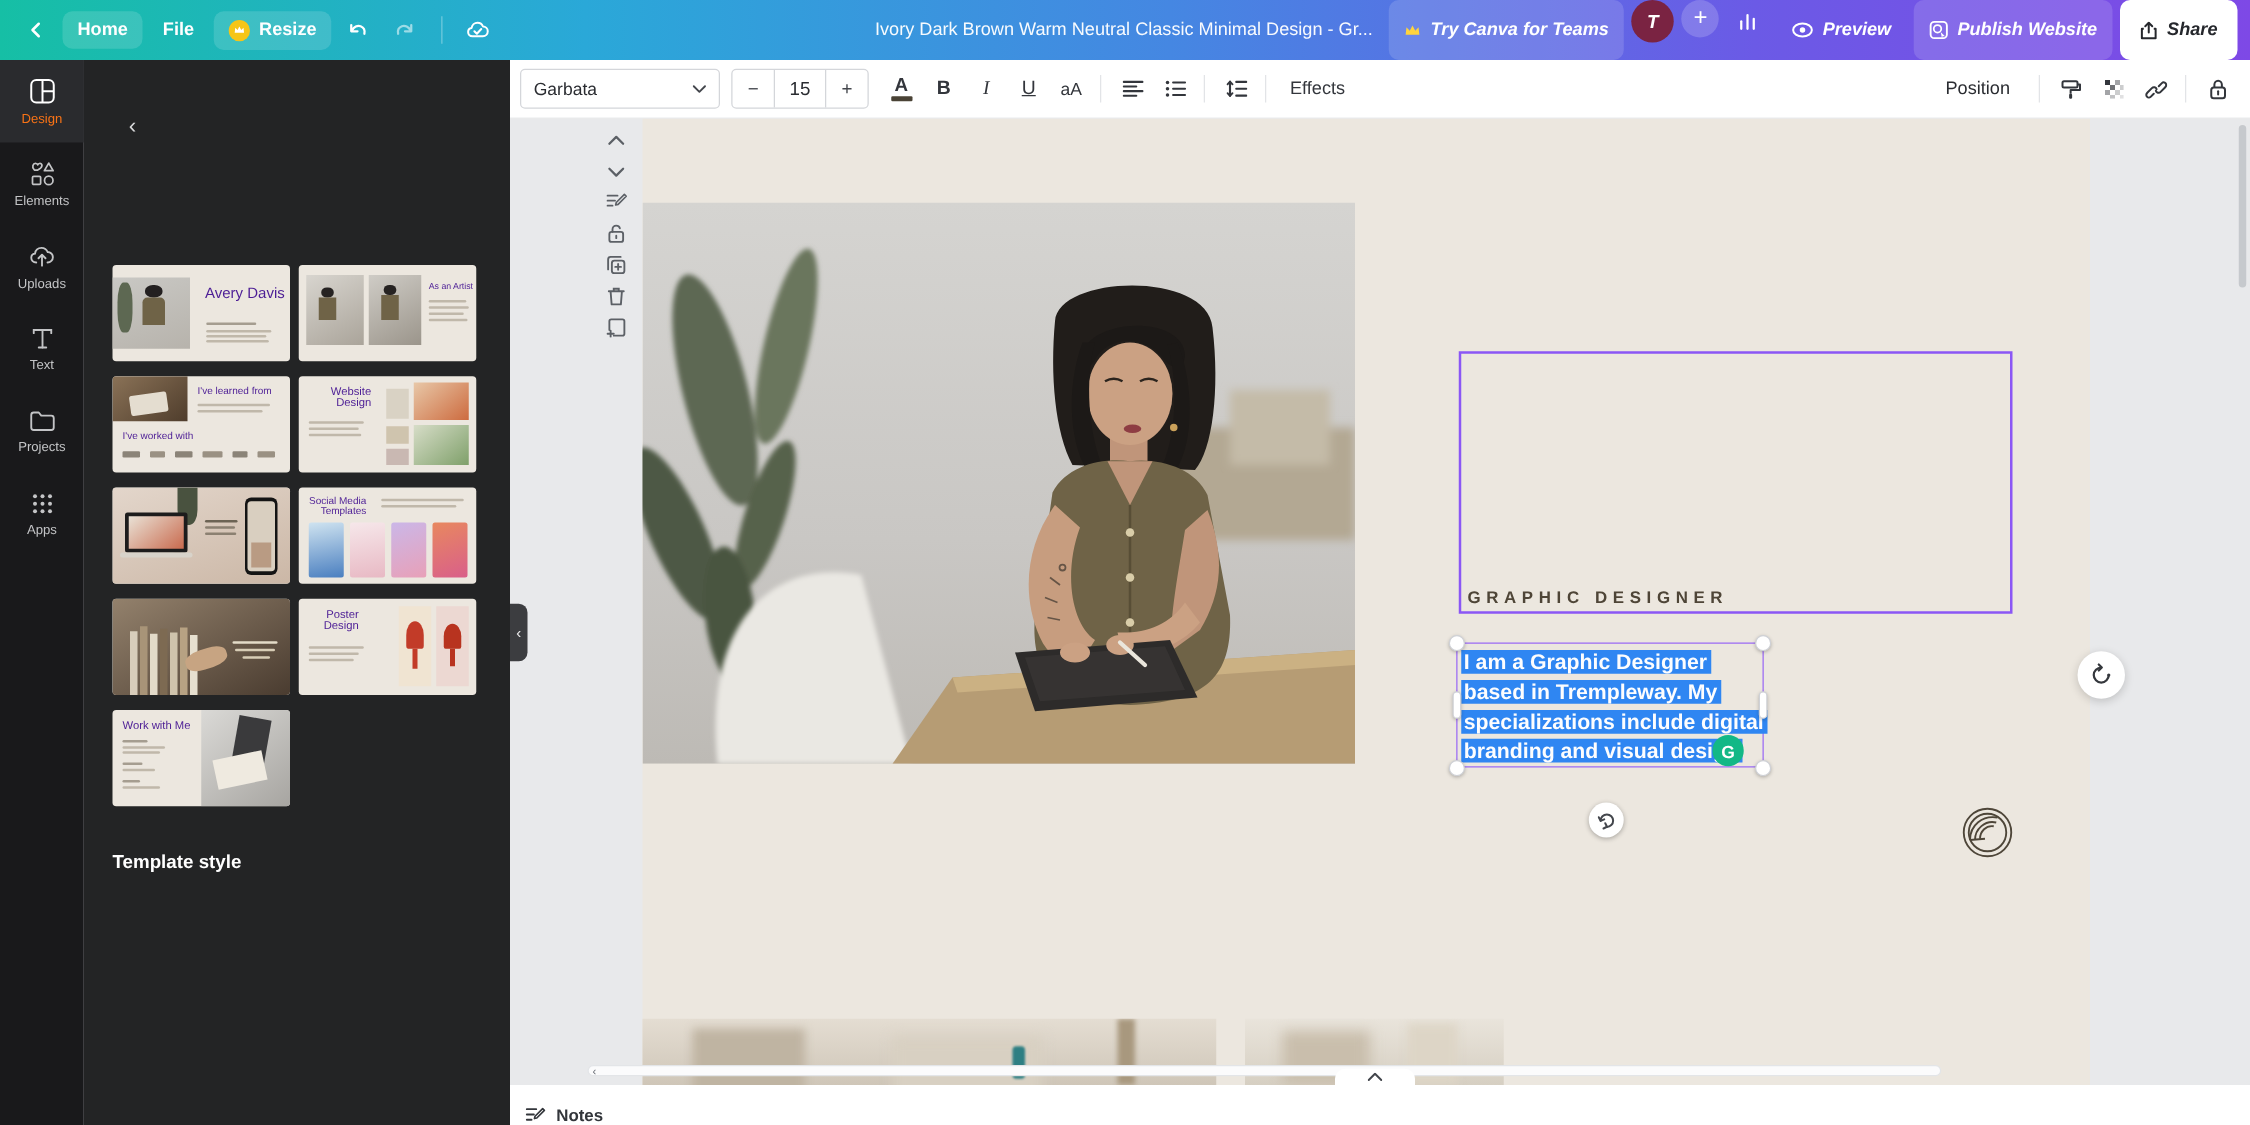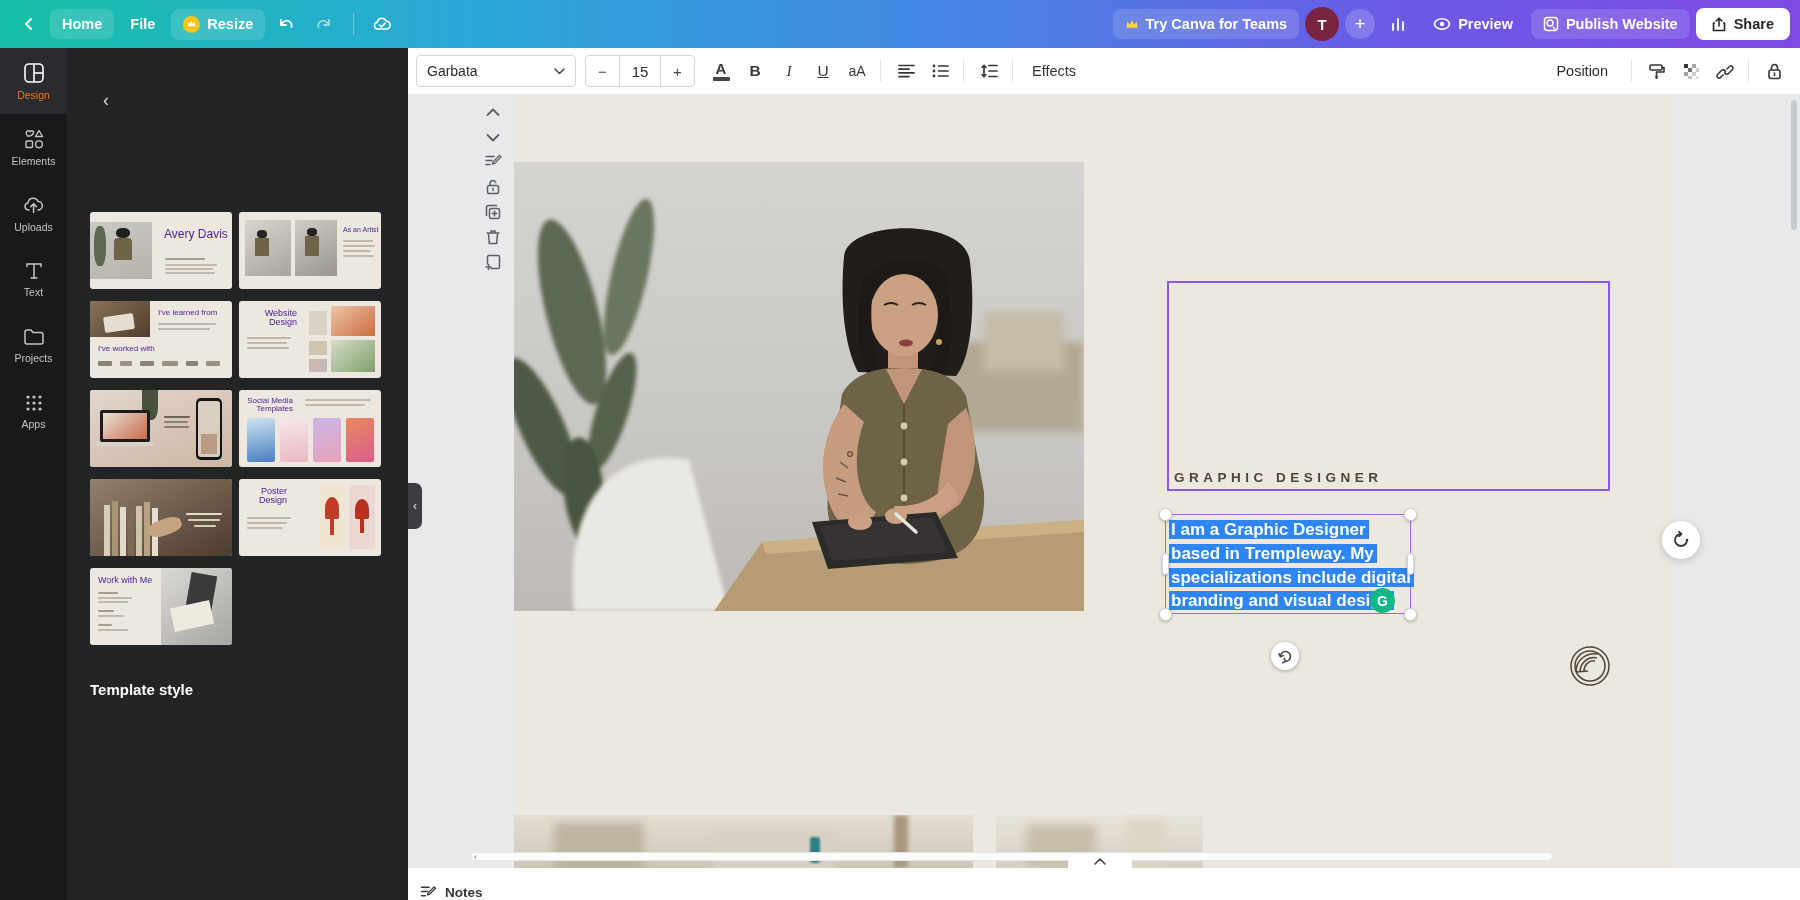--- a/index.html
+++ b/index.html
@@ -13,21 +13,21 @@
     display:flex; align-items:center; color:#fff; z-index:40; }
   .tb-left { display:flex; align-items:center; gap:4px; padding-left:12px; }
   .tb-btn { display:flex; align-items:center; gap:7px; padding:7px 12px; border-radius:8px;
     font-size:14.5px; font-weight:700; color:#fff; cursor:pointer; white-space:nowrap; }
   .tb-btn.pill { background:rgba(255,255,255,0.14); }
   .tb-icbtn { width:34px; height:34px; border-radius:8px; display:flex; align-items:center; justify-content:center; }
   .tb-divider { width:1px; height:22px; background:rgba(255,255,255,0.35); margin:0 8px; }
   .doc-title { position:absolute; left:700px; top:0; height:48px; width:410px; display:flex;
     align-items:center; font-size:14.5px; color:rgba(255,255,255,0.96); overflow:hidden;
     white-space:nowrap; }
-  .tb-right { position:absolute; right:10px; top:0; height:48px; display:flex; align-items:center; gap:6px; }
+  .tb-right { position:absolute; right:10px; top:0; height:48px; display:flex; gap:6px;font-style:italic; }
   .crown-circ { width:17px; height:17px; border-radius:50%; background:#f5c518; display:flex;
     align-items:center; justify-content:center; }
   .avatar { width:34px; height:34px; border-radius:50%; background:#7a2342; color:#fff;
     font-size:15px; font-weight:700; display:flex; align-items:center; justify-content:center; }
   .plus-btn { width:30px; height:30px; border-radius:50%; background:rgba(255,255,255,0.18);
     font-size:19px; font-weight:400; display:flex; align-items:center; justify-content:center; }
   .share-btn { background:#fff; color:#25272c; display:flex; gap:8px; align-items:center;
     padding:8px 16px; border-radius:8px; font-size:14.5px; font-weight:700; }
 
   
@@ -181,20 +181,21 @@
       </div>
       <div class="tb-divider"></div>
       <div class="tb-icbtn">
         <svg width="20" height="16" viewBox="0 0 20 16">
             <path d="M5 13 C2.8 13 1.5 11.4 1.5 9.6 C1.5 7.9 2.7 6.6 4.3 6.4 C4.6 4 6.6 2.2 9 2.2 C11 2.2 12.7 3.4 13.4 5.2 C15.5 5.2 17.2 6.9 17.2 9 C17.2 11.2 15.5 13 13.3 13 Z" fill="none" stroke="#fff" stroke-width="1.6" stroke-linejoin="round"></path>
             <polyline points="6.5,9 8.5,11 12,7.2" fill="none" stroke="#fff" stroke-width="1.6" stroke-linecap="round" stroke-linejoin="round"></polyline>
           </svg>
       </div>
     </div>
 
+    <div class="doc-title">Ivory Dark Brown Warm Neutral Classic Minimal Design - Gr...</div>
 
     <div class="tb-right">
       <div class="tb-btn pill">
         <svg width="14" height="11" viewBox="0 0 12 10">
             <path d="M1 8 L1.6 2.5 L4 5 L6 1.2 L8 5 L10.4 2.5 L11 8 Z" fill="#ffd43d"></path>
           </svg>
         <span>Try Canva for Teams</span>
       </div>
       <div class="avatar">T</div>
       <div class="plus-btn">+</div>

